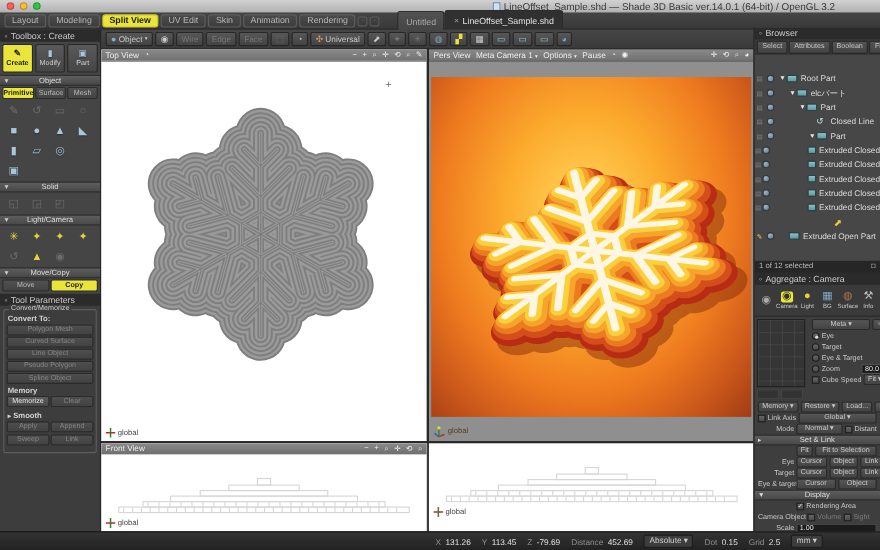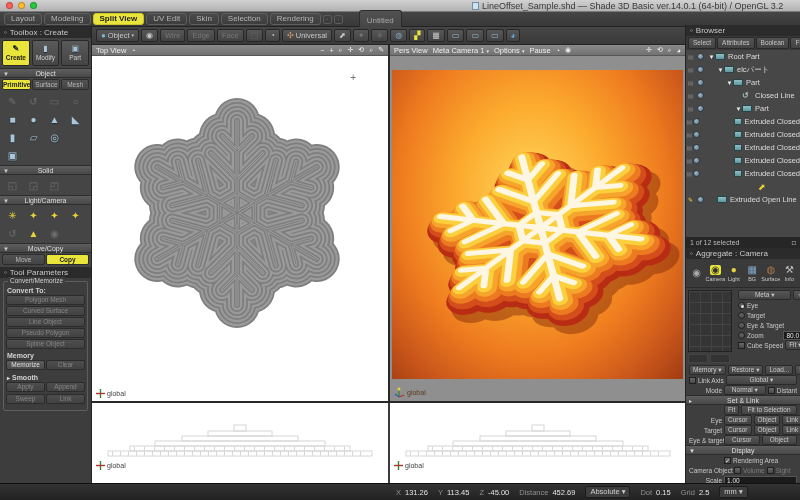--- a/index.html
+++ b/index.html
@@ -3,21 +3,21 @@
 <meta charset="utf-8">
 <style>
   *{box-sizing:border-box;margin:0;padding:0}
   html,body{width:800px;height:500px;overflow:hidden}
   body{position:relative;font-family:"Liberation Sans",sans-serif;background:#3c3c3c;-webkit-font-smoothing:antialiased}
   .abs{position:absolute}
   
   .titlebar{left:0;top:0;width:800px;height:12px;background:linear-gradient(#d2d2d2,#b2b2b2);border-bottom:1px solid #7a7a7a;display:flex;align-items:center}
   .lights{display:flex;gap:5px;margin-left:6px}
   .light{width:7px;height:7px;border-radius:50%;border:1px solid rgba(0,0,0,.25)}
-  .title-text{position:absolute;left:472px;font-size:9px;color:#3a3a3a;white-space:nowrap;display:flex;align-items:center;gap:3px}
+  .title-text{position:absolute;left:448px;font-size:9px;color:#3a3a3a;white-space:nowrap;display:flex;align-items:center;gap:3px}
   .docico{width:7px;height:8px;background:#cfe2ef;border:1px solid #6f8fa8;display:inline-block}
   
   .menubar{left:0;top:12px;width:800px;height:15px;background:linear-gradient(#454545,#383838);border-bottom:1px solid #232323;display:flex;align-items:center;padding-left:4px}
   .ttab{border:1px solid #5f5f5f;border-radius:3px;color:#b5b5b5;font-size:8px;line-height:10px;padding:0 6px;margin-right:2px;background:linear-gradient(#4a4a4a,#3d3d3d);white-space:nowrap}
   .ttab.active{background:#e9e53a;border-color:#c9c42a;color:#1d1d1d;font-weight:bold}
   .mini{width:9px;height:9px;border:1px solid #5a5a5a;border-radius:2px;color:#9a9a9a;font-size:6px;line-height:7px;text-align:center;margin-right:2px}
   .doctab{font-size:8px;line-height:12px;padding:4px 7px;color:#a8a8a8;background:linear-gradient(#515151,#434343);border:1px solid #2c2c2c;border-bottom:none;border-radius:3px 3px 0 0;margin-top:3px;white-space:nowrap}
   .doctab.active{background:#303030;color:#e2e2e2;border-bottom:2px solid #e9e53a;display:flex;gap:3px;align-items:center}
   
   .toolbar{left:92px;top:27px;width:593px;height:18px;background:linear-gradient(#464646,#3a3a3a);border-bottom:1px solid #242424;display:flex;align-items:center;gap:2px;padding:0 4px}
@@ -57,21 +57,21 @@
   .vbody{position:relative;width:100%;height:calc(100% - 11px);overflow:hidden}
   .gizmo{position:absolute;left:4px;bottom:3px;display:flex;align-items:center;gap:2px;font-size:7px;color:#3e3e3e}
   .divv{background:#282828}
   .statusbar{left:0;top:483px;width:800px;height:17px;background:linear-gradient(#333,#222);border-top:1px solid #111;display:flex;align-items:center;font-size:7.5px;color:#8f8f8f;padding-left:396px;gap:4px;white-space:nowrap}
   .statusbar b{color:#e3e3e3;font-weight:normal;margin-right:6px}
   .schip{background:#3d3d3d;border:1px solid #1c1c1c;border-radius:2px;color:#cfcfcf;padding:0 4px;line-height:10px;margin-right:6px}
   
   .rightpanel{left:685px;top:25px;width:115px;height:458px;background:#3e3e3e;border-left:1px solid #232323;overflow:hidden}
   .btabs{display:flex;gap:1px;padding:1px 2px;background:#383838}
   .btab{font-size:6.5px;line-height:10px;padding:0 4px;color:#c5c5c5;background:linear-gradient(#535353,#434343);border:1px solid #2a2a2a;border-radius:2px}
-  .tree{background:#474747;height:187px;position:relative;padding-top:0;overflow:hidden}
+  .tree{background:#474747;height:187px;position:relative;padding-top:15px;overflow:hidden}
   .trow{height:13px;display:flex;align-items:center;font-size:7.5px;color:#dcdcdc;white-space:nowrap}
   .gut1{width:9px;text-align:center;font-size:6px;color:#7e7e7e}
   .gut2{width:11px;display:flex;justify-content:center}
   .dotico{width:7px;height:7px;border-radius:50%;background:radial-gradient(circle at 35% 30%,#9fb6c6,#5f7686);border:1px solid #2e3a44}
   .texp{width:7px;font-size:6px;color:#e8e8e8;text-align:center}
   .partico{width:10px;height:7px;background:linear-gradient(#8fc0c4,#5f969c);border:1px solid #23454a;border-radius:1px;margin-right:3px}
   .lineico{width:10px;color:#bfe0e4;font-size:8px;margin-right:3px;line-height:7px}
   .selinfo{height:11px;background:#262626;color:#b9b9b9;font-size:7px;line-height:11px;padding:0 4px;display:flex}
   .selinfo .spacer{flex:1}
   .atabs{display:flex;gap:1px;padding:2px 2px;background:#3a3a3a;border-bottom:1px solid #2a2a2a}
@@ -129,26 +129,30 @@
     <span>LineOffset_Sample.shd — Shade 3D Basic ver.14.0.1 (64-bit) / OpenGL 3.2</span>
   </div>
 </div>
 
 <div class="abs menubar">
   <span class="ttab">Layout</span>
   <span class="ttab">Modeling</span>
   <span class="ttab active">Split View</span>
   <span class="ttab">UV Edit</span>
   <span class="ttab">Skin</span>
-  <span class="ttab">Selection</span>
+  <span class="ttab">Animation</span>
   <span class="ttab">Rendering</span>
   <span class="mini">·</span>
   <span class="mini">·</span>
   <span style="width:14px"></span>
   <span class="doctab">Untitled</span>
+  <span class="doctab active">
+    <span style="font-size:6px;color:#999">✕</span>
+    <span>LineOffset_Sample.shd</span>
+  </span>
 </div>
 
 <div class="abs toolbar">
   <span class="tbtn">
     <span class="glyph" style="color:#7fb3c9">●</span>
     <span>Object</span>
     <span style="font-size:5px">▾</span>
   </span>
   <span class="tbtn">
       <span class="glyph">◉</span>
@@ -393,20 +397,30 @@
         </svg>
       <span style="color:#5a3a18">global</span>
     </div>
   </div>
 </div>
 
 <div class="abs divv" style="left:388px;top:45px;width:2px;height:356px"></div>
 <div class="abs divv" style="left:92px;top:401px;width:593px;height:2px"></div>
 
 <div class="abs vp" style="left:92px;top:403px;width:296px;height:80px">
+  <div class="vh" style="height:10px">
+    <span>Front View</span>
+    <span class="spacer"></span>
+    <span class="vico">−</span>
+    <span class="vico">+</span>
+    <span class="vico">⌕</span>
+    <span class="vico">✛</span>
+    <span class="vico">⟲</span>
+    <span class="vico">⌕</span>
+  </div>
   <div class="vbody" style="height:calc(100% - 10px)">
     <svg width="280" height="44" viewBox="0 0 280 44" style="position:absolute;left:8px;top:18px">
         <use href="#stack"></use>
       </svg>
     <div class="gizmo">
       <svg width="9" height="9">
           <line x1="4.5" y1="0" x2="4.5" y2="9" stroke="#2e8b2e" stroke-width="1.4"></line>
           <line x1="0" y1="4.5" x2="9" y2="4.5" stroke="#b03030" stroke-width="1.4"></line>
         </svg>
       <span>global</span>
@@ -428,21 +442,21 @@
     </div>
   </div>
 </div>
 
 <div class="abs statusbar">
   <span>X</span>
     <b>131.26</b>
   <span>Y</span>
     <b>113.45</b>
   <span>Z</span>
-    <b>-45.00</b>
+    <b>-79.69</b>
   <span>Distance</span>
     <b>452.69</b>
   <span class="schip"><span>Absolute</span> ▾</span>
   <span>Dot</span>
     <b>0.15</b>
   <span>Grid</span>
     <b>2.5</b>
   <span class="schip"><span>mm</span> ▾</span>
 </div>
 
@@ -559,21 +573,21 @@
         <span style="width:52px"></span>
         <span style="color:#e8d23a;font-size:9px">⬈</span>
       </div>
     <div class="trow">
         <span class="gut1" style="color:#e8d23a">✎</span>
         <span class="gut2">
           <span class="dotico"></span>
         </span>
         <span style="width:11px"></span>
         <span class="partico"></span>
-        <span>Extruded Open Line</span>
+        <span>Extruded Open Part</span>
       </div>
   </div>
   <div class="selinfo">
       <span>1 of 12 selected</span>
       <span class="spacer"></span>
       <span style="color:#888">◘</span>
     </div>
 
   <div class="hdr">
       <span>◦</span>

